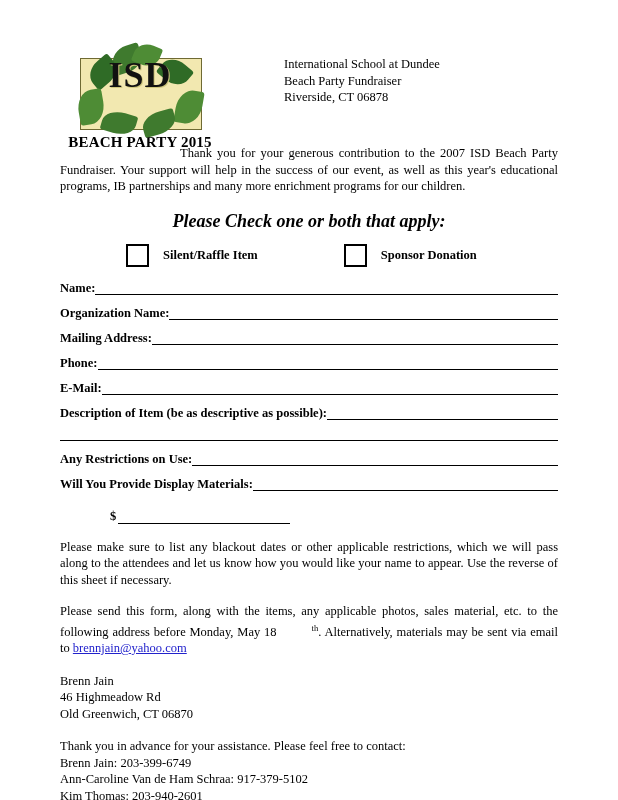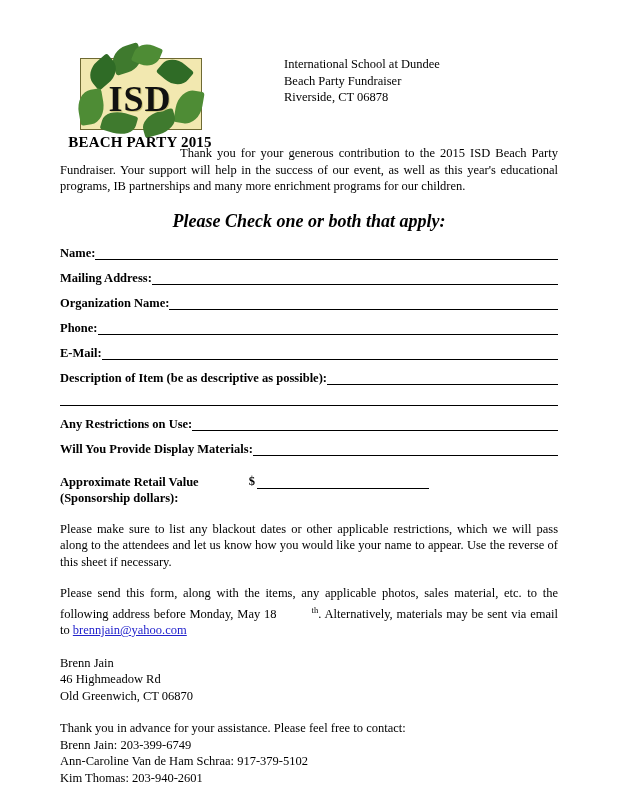--- a/index.html
+++ b/index.html
@@ -59,21 +59,21 @@
   .l2 { left: 62px; top: -2px; width: 26px; height: 22px; transform: rotate(22deg); background:#4e8c35; }
   .l3 { left: 16px; top: 14px; width: 30px; height: 24px; transform: rotate(-40deg); background:#2f6b26; }
   .l4 { left: 88px; top: 14px; width: 30px; height: 24px; transform: rotate(40deg); background:#2f6b26; }
   .l5 { left: 6px;  top: 44px; width: 26px; height: 34px; transform: rotate(-10deg); background:#4e8c35; }
   .l6 { left: 104px;top: 44px; width: 26px; height: 34px; transform: rotate(10deg); background:#4e8c35; }
   .l7 { left: 30px; top: 66px; width: 34px; height: 22px; transform: rotate(16deg); background:#3f7a2e; }
   .l8 { left: 70px; top: 66px; width: 34px; height: 22px; transform: rotate(-16deg); background:#3f7a2e; }
   .logo-text {
     position: absolute;
     left: 0;
-    top: 32px;
+    top: 8px;
     width: 136px;
     text-align: center;
     font-family: "Liberation Serif", serif;
     font-weight: bold;
     font-size: 36px;
     letter-spacing: 1px;
     color: #111111;
     text-shadow: 1px 1px 0 #cfc77e;
   }
   .logo-caption {
@@ -236,38 +236,48 @@
       </div>
       <div class="logo-caption">BEACH PARTY 2015</div>
     </div>
     <div class="addr-block">
       <div>International School at Dundee</div>
       <div>Beach Party Fundraiser</div>
       <div>Riverside, CT 06878</div>
     </div>
   </div>
 
-  <div class="intro">Thank you for your generous contribution to the 2015 ISD Beach Party Fundraiser.  Your support will help in the success of our event, as well as this year's educational programs, IB partnerships and many more enrichment programs for our children.</div>
+  <div class="intro">Thank you for your generous contribution to the 2007 ISD Beach Party Fundraiser.  Your support will help in the success of our event, as well as this year's educational programs, IB partnerships and many more enrichment programs for our children.</div>
 
   <div class="check-title">Please Check one or both that apply:</div>
+  <div class="check-row">
+    <div class="check-item">
+      <span class="checkbox"></span>
+      <span class="check-label">Silent/Raffle Item</span>
+    </div>
+    <div class="check-item second">
+      <span class="checkbox"></span>
+      <span class="check-label">Sponsor Donation</span>
+    </div>
+  </div>
 
   <div class="fields">
 
     <div class="field-row">
       <span class="field-label">Name:</span>
       <span class="field-line"></span>
     </div>
 
     <div class="field-row">
+      <span class="field-label">Organization Name:</span>
+      <span class="field-line"></span>
+    </div>
+
+    <div class="field-row">
       <span class="field-label">Mailing Address:</span>
-      <span class="field-line"></span>
-    </div>
-
-    <div class="field-row">
-      <span class="field-label">Organization Name:</span>
       <span class="field-line"></span>
     </div>
 
     <div class="field-row">
       <span class="field-label">Phone:</span>
       <span class="field-line"></span>
     </div>
 
     <div class="field-row">
       <span class="field-label">E-Mail:</span>
@@ -285,24 +295,20 @@
       <span class="field-line"></span>
     </div>
 
     <div class="field-row">
       <span class="field-label">Will You Provide Display Materials:</span>
       <span class="field-line"></span>
     </div>
   </div>
 
   <div class="retail">
-    <div class="retail-labels">
-      <div>Approximate Retail Value</div>
-      <div>(Sponsorship dollars):</div>
-    </div>
     <div class="retail-right">
       <span class="dollar">$</span>
       <span class="retail-line"></span>
     </div>
   </div>
 
   <div class="para">Please make sure to list any blackout dates or other applicable restrictions, which we will pass along to the attendees and let us know how you would like your name to appear.  Use the reverse of this sheet if necessary.</div>
 
   <div class="para">
     <span>Please send this form, along with the items, any applicable photos, sales material, etc. to the following address before Monday, May 18</span><sup>th</sup><span>.  Alternatively, materials may be sent via email to</span>

